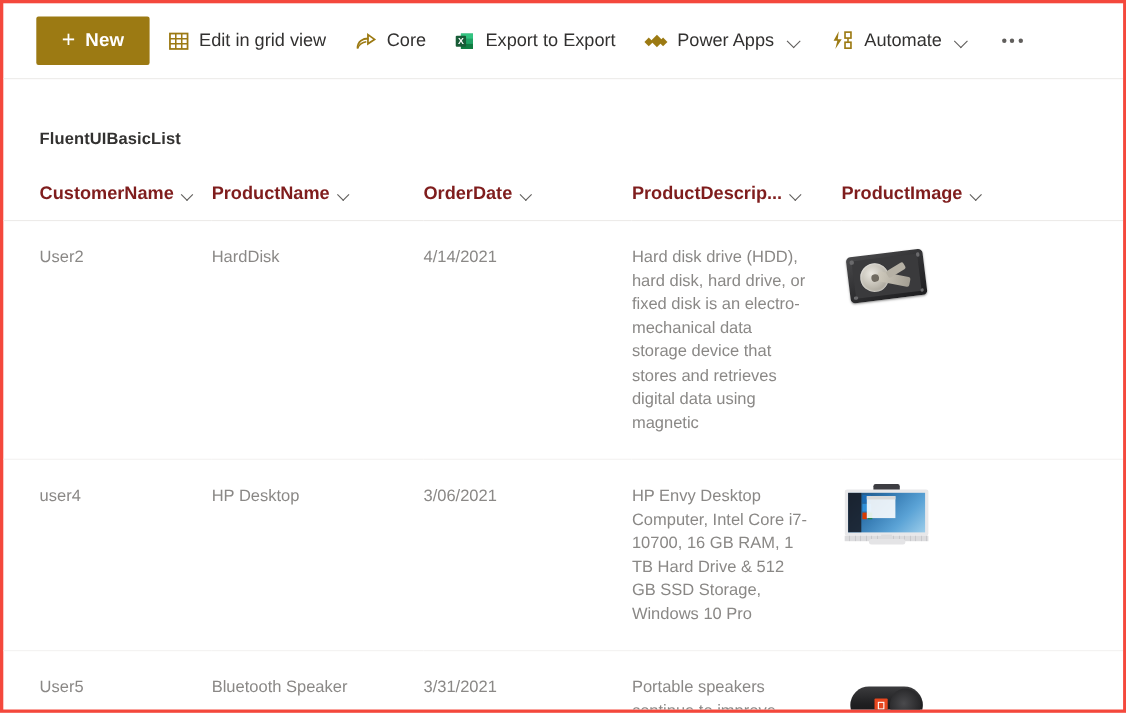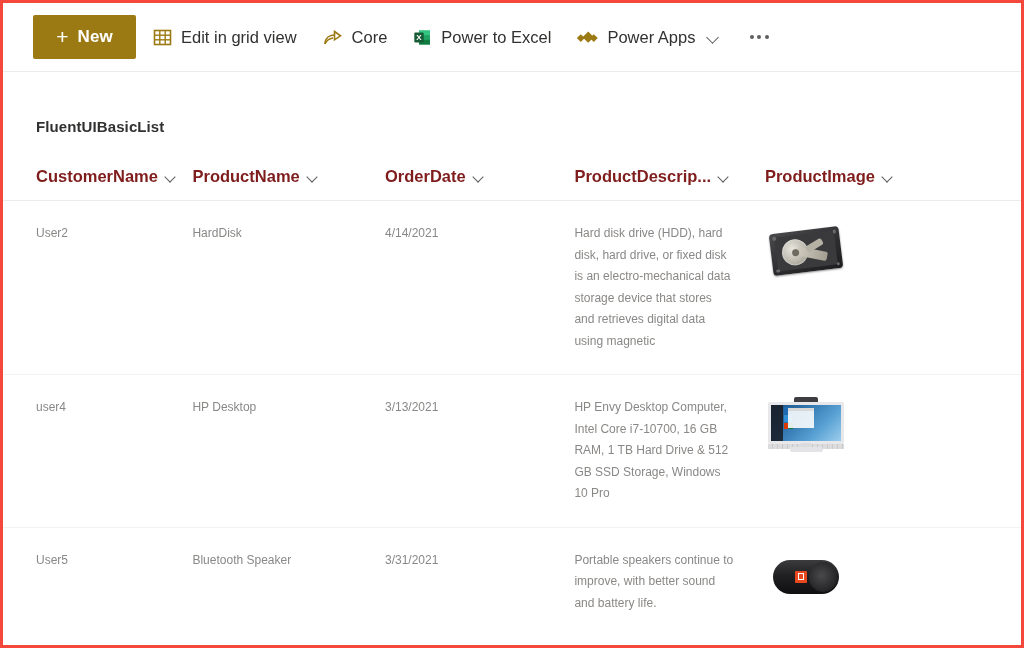--- a/index.html
+++ b/index.html
@@ -141,21 +141,21 @@
     align-items: center;
     gap: 3px;
     cursor: pointer;
   }
   .th-inner .chev::before {
     width: 7px; height: 7px;
     border-right-color: #605e5c;
     border-bottom-color: #605e5c;
   }
   table.list td {
-    font-size: 12px;
+    font-size: 15px;
     color: #8a8886;
     vertical-align: top;
     padding: 22px 18px 22px 0;
     border-bottom: 1px solid #f3f2f1;
     line-height: 21.5px;
   }
   table.list td:first-child { padding-left: 33px; }
   table.list tr:last-child td { border-bottom: none; }
   .desc-cell { padding-right: 30px !important; }
   .thumb-cell { padding-top: 18px !important; }
@@ -348,35 +348,47 @@
     <div class="cb-item">
       <span class="icon">
         <svg width="21" height="21" viewBox="0 0 21 21">
           <rect x="7" y="3.5" width="11" height="14" fill="#21a366"></rect>
           <rect x="7" y="3.5" width="11" height="4.6" fill="#33c481"></rect>
           <rect x="7" y="12.9" width="11" height="4.6" fill="#107c41"></rect>
           <rect x="2.3" y="5.4" width="9.4" height="10.2" rx="1" fill="#185c37"></rect>
           <text x="7" y="13.1" font-family="Liberation Sans, sans-serif" font-size="8" font-weight="bold" fill="#ffffff" text-anchor="middle">X</text>
         </svg>
       </span>
-      <span class="cb-label">Power to Excel</span>
+      <span class="cb-label">Export to Export</span>
     </div>
 
     <div class="cb-item">
       <span class="icon">
         <svg width="23" height="21" viewBox="0 0 23 21">
           <rect x="2" y="8.3" width="5.6" height="5.6" transform="rotate(45 4.8 11.1)" fill="#9c7a13"></rect>
           <rect x="8.2" y="6.2" width="8" height="8" transform="rotate(45 12.2 10.2)" fill="#9c7a13"></rect>
           <rect x="15" y="8.3" width="5.6" height="5.6" transform="rotate(45 17.8 11.1)" fill="#9c7a13"></rect>
         </svg>
       </span>
       <span class="cb-label">Power Apps</span>
       <span class="chev"></span>
     </div>
 
+    <div class="cb-item">
+      <span class="icon">
+        <svg width="23" height="22" viewBox="0 0 23 22">
+          <path d="M7.5 2.5 L2.8 11 H6.2 L4.4 18.5 L10.2 9.6 H6.6 Z" fill="#9c7a13"></path>
+          <rect x="13.2" y="3.2" width="5.4" height="5.4" fill="none" stroke="#9c7a13" stroke-width="1.5"></rect>
+          <rect x="13.2" y="12.4" width="5.4" height="5.4" fill="none" stroke="#9c7a13" stroke-width="1.5"></rect>
+          <line x1="15.9" y1="8.6" x2="15.9" y2="12.4" stroke="#9c7a13" stroke-width="1.4"></line>
+        </svg>
+      </span>
+      <span class="cb-label">Automate</span>
+      <span class="chev"></span>
+    </div>
 
     <div class="ellipsis">
       <i></i>
       <i></i>
       <i></i>
     </div>
   </div>
 
   <div class="list-wrap">
 
@@ -445,21 +457,21 @@
                 <div class="hdd-screw" style="left:3px;bottom:3px"></div>
                 <div class="hdd-screw" style="right:3px;bottom:3px"></div>
               </div>
             </div>
           </td>
         </tr>
 
         <tr>
           <td>user4</td>
           <td>HP Desktop</td>
-          <td>3/13/2021</td>
+          <td>3/06/2021</td>
           <td class="desc-cell">HP Envy Desktop Computer, Intel Core i7-10700, 16 GB RAM, 1 TB Hard Drive &amp; 512 GB SSD Storage, Windows 10 Pro</td>
           <td class="thumb-cell">
             <div class="thumb">
               <div class="aio-webcam"></div>
               <div class="aio-screen">
                 <div class="aio-display">
                   <div class="aio-taskbar-l"></div>
                   <div class="aio-tile" style="left:13px;top:2px;width:8px;height:7px;background:#1c6cb5"></div>
                   <div class="aio-tile" style="left:13px;top:10px;width:8px;height:7px;background:#2f8fd8"></div>
                   <div class="aio-tile" style="left:13px;top:18px;width:4px;height:6px;background:#d83b01"></div>

